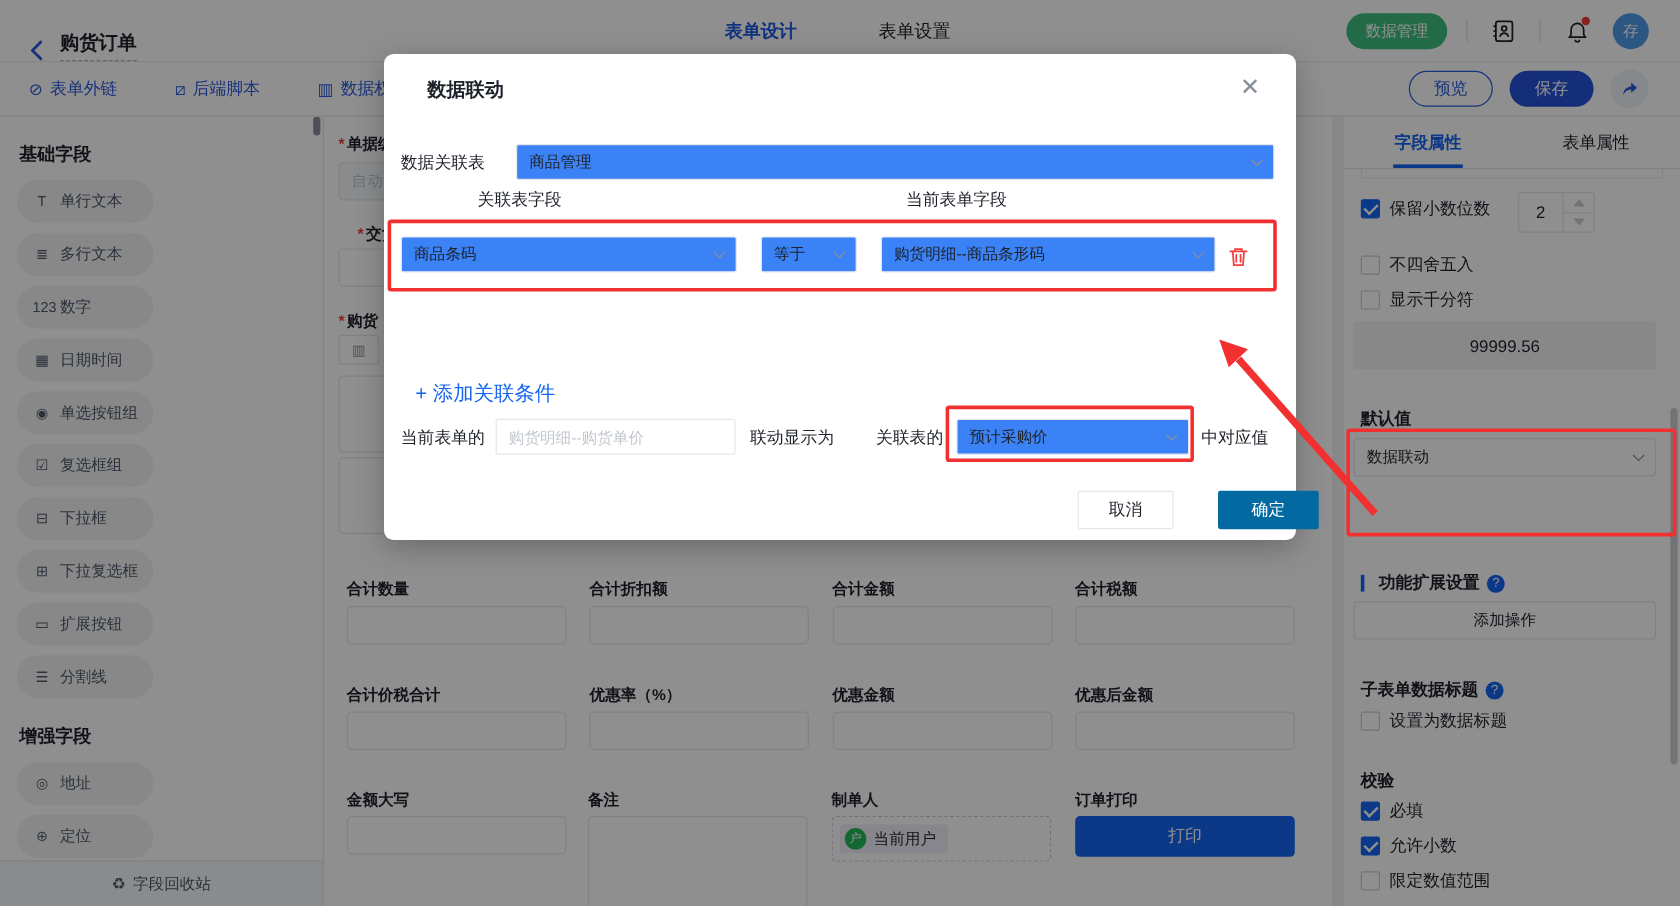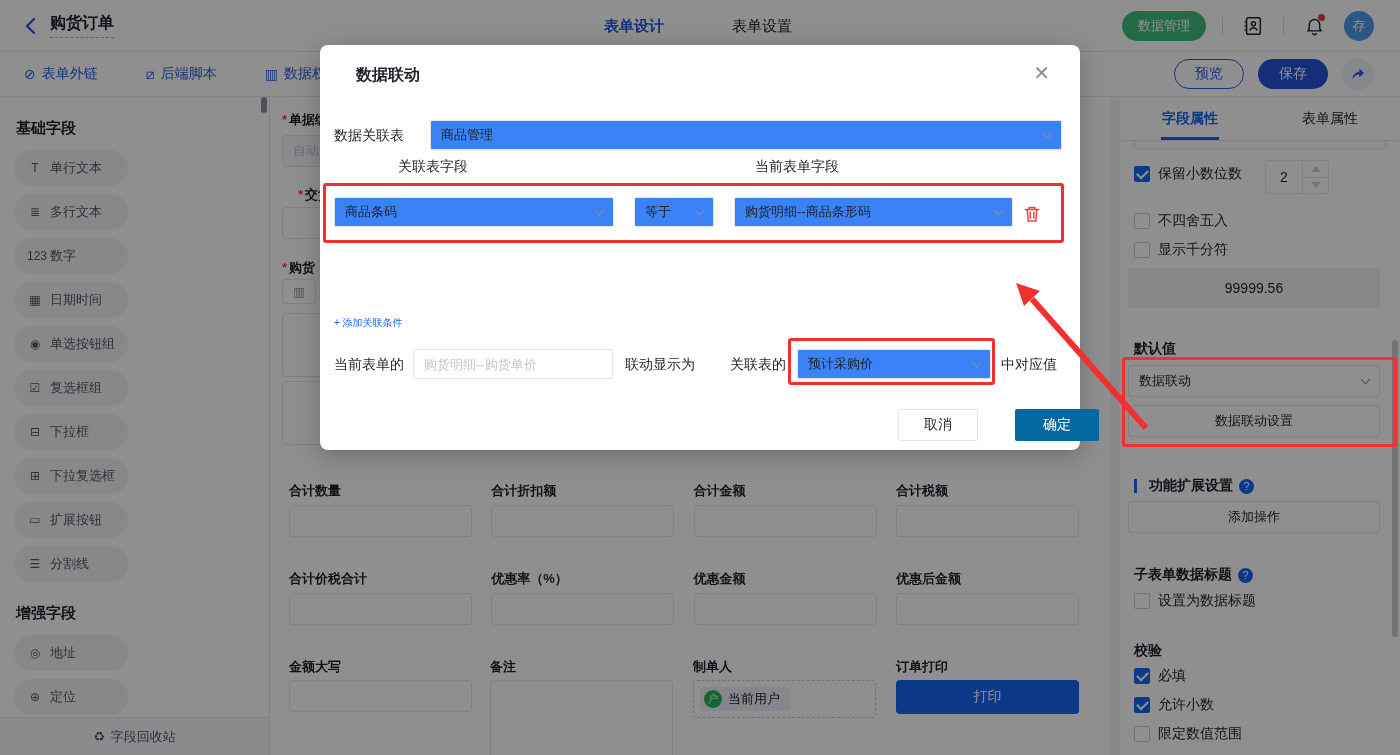--- a/index.html
+++ b/index.html
@@ -1,20 +1,20 @@
 <!DOCTYPE html>
 <html><head>
 <meta charset="utf-8">
 <style>
   * { margin:0; padding:0; box-sizing:border-box; }
   body { font-family:"Liberation Sans","DejaVu Sans",sans-serif; background:#888; }
   .stage { position:relative; width:1400px; height:755px; overflow:hidden; background:#F2F3F5; color:#1D2129; font-size:13px; }
 
   
-  .topbar { position:absolute; left:0; top:0; width:1400px; height:52px; background:#fff; border-bottom:1px solid #E5E6EB; display:flex; align-items:center; padding:0 24px; z-index:2; }
+  .topbar { position:absolute; left:0; top:0; width:1400px; height:52px; background:#fff; border-bottom:1px solid #E5E6EB; display:flex; align-items:flex-end; padding:0 24px; z-index:2; }
   .back { display:flex; align-items:center; margin-right:12px; cursor:pointer; }
   .doc-title { font-size:16px; font-weight:bold; color:#1D2129; border-bottom:1px dashed #ADB2BA; padding-bottom:3px; }
   .top-tabs { position:absolute; left:604px; top:0; height:52px; display:flex; align-items:center; gap:68px; font-size:15px; }
   .top-tab { color:#1D2129; cursor:pointer; }
   .top-tab.active { color:#1F5AE0; font-weight:bold; }
   .top-right { position:absolute; right:26px; top:0; height:52px; display:flex; align-items:center; gap:16px; }
   .pill-green { background:#3FBF7F; color:#fff; font-size:13px; padding:6px 16px; border-radius:16px; cursor:pointer; }
   .vdiv { width:1px; height:18px; background:#D8DBе0; background:#D8DBE0; }
   .iconbtn { display:flex; align-items:center; justify-content:center; width:28px; height:28px; cursor:pointer; position:relative; }
   .bell-dot { position:absolute; right:3px; top:2px; width:7px; height:7px; border-radius:50%; background:#F03A3A; }
@@ -80,21 +80,21 @@
   
   .mask { position:absolute; inset:0; background:rgba(0,0,0,0.44); z-index:40; }
   .modal { position:absolute; left:320px; top:45px; width:760px; height:405px; background:#fff; border-radius:8px; box-shadow:0 6px 24px rgba(0,0,0,.25); z-index:50; }
   .m-title { position:absolute; left:36px; top:20px; font-size:16px; font-weight:bold; }
   .m-close { position:absolute; right:30px; top:18px; font-size:20px; color:#86909C; cursor:pointer; line-height:1; }
   .m-label { position:absolute; font-size:14px; color:#1D2129; }
   .m-select { position:absolute; height:30px; border:1px solid #E5E6EB; border-radius:2px; background:#3b82f6; display:flex; align-items:center; justify-content:space-between; padding:0 10px; font-size:13px; color:#1D2129; cursor:pointer; }
   .m-input { position:absolute; height:30px; border:1px solid #E5E6EB; border-radius:2px; padding:0 10px; font-size:13px; color:#1D2129; font-family:inherit; }
   .m-input::placeholder { color:#C2C7CF; }
   .chev { width:7px; height:7px; border-right:1.5px solid #86909C; border-bottom:1.5px solid #86909C; transform:rotate(45deg); margin-top:-3px; flex:none; }
-  .add-link { position:absolute; left:14px; top:271px; color:#1766F0; font-size:10px; cursor:pointer; }
+  .add-link { position:absolute; left:26px; top:271px; color:#1766F0; font-size:17px; cursor:pointer; }
   .m-btn-cancel { position:absolute; left:566px; top:364px; width:80px; height:32px; border:1px solid #E5E6EB; border-radius:2px; background:#fff; font-size:14px; color:#1D2129; cursor:pointer;margin-left:12px; }
   .m-btn-ok { position:absolute; left:695px; top:364px; width:84px; height:32px; border:none; border-radius:2px; background:#0369a1; color:#fff; font-size:14px; cursor:pointer; }
   .trash { position:absolute; left:703px; top:160px; width:18px; height:18px; cursor:pointer; }
 
   
   .anno { position:absolute; border:3px solid #F23030; border-radius:3px; z-index:70; pointer-events:none; }
   .arrow-svg { position:absolute; inset:0; z-index:65; pointer-events:none; }
 </style>
 </head>
 <body>
@@ -308,21 +308,20 @@
       <span>显示千分符</span>
     </div>
 
     <div class="val-box">99999.56</div>
 
     <div class="rp-label" style="left:14px; top:243px;">默认值</div>
     <div class="rp-select" style="top:268px;">
       <span>数据联动</span>
       <span class="chev"></span>
     </div>
-    <button class="rp-btn" style="top:308px;">数据联动设置</button>
 
     <div class="rp-label" style="left:14px; top:380px;justify-content:space-between;">
       <span class="blue-bar"></span>
       <span>功能扩展设置</span>
       <span class="qmark">?</span>
     </div>
     <button class="rp-btn" style="top:404px;">添加操作</button>
 
     <div class="rp-label" style="left:14px; top:469px;">
       <span>子表单数据标题</span>

